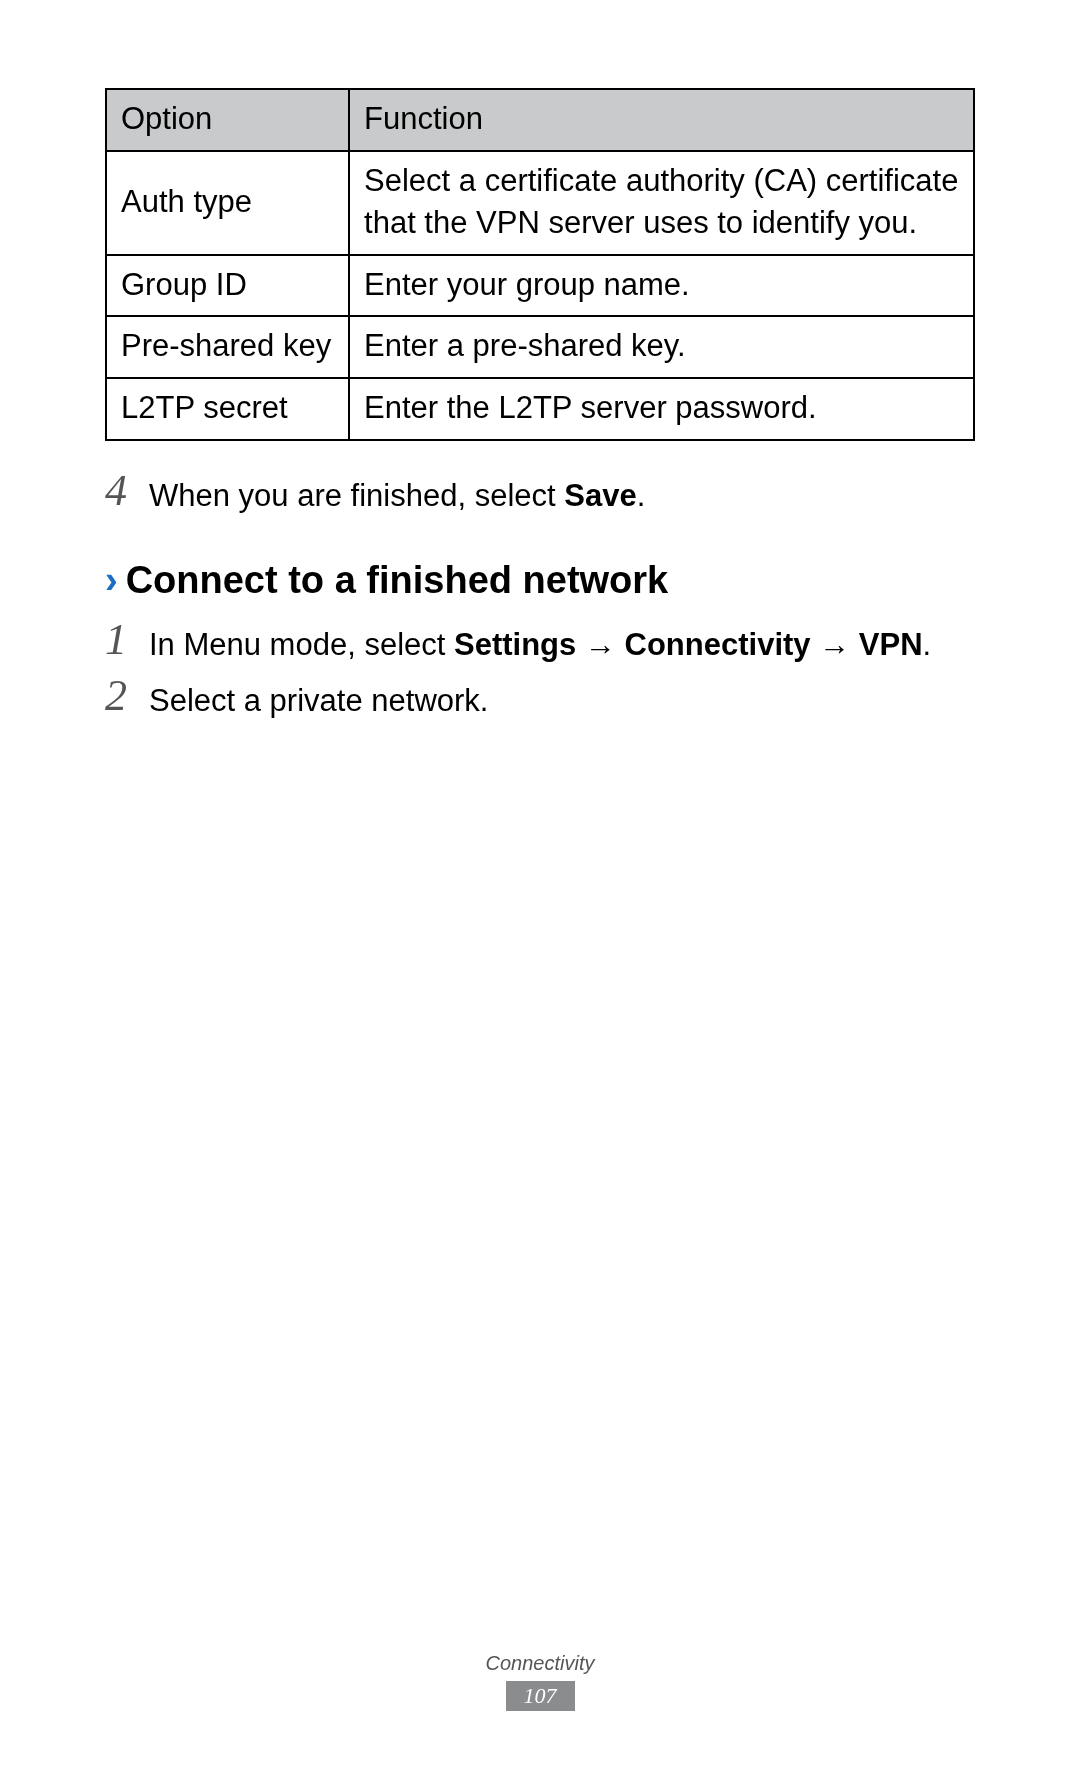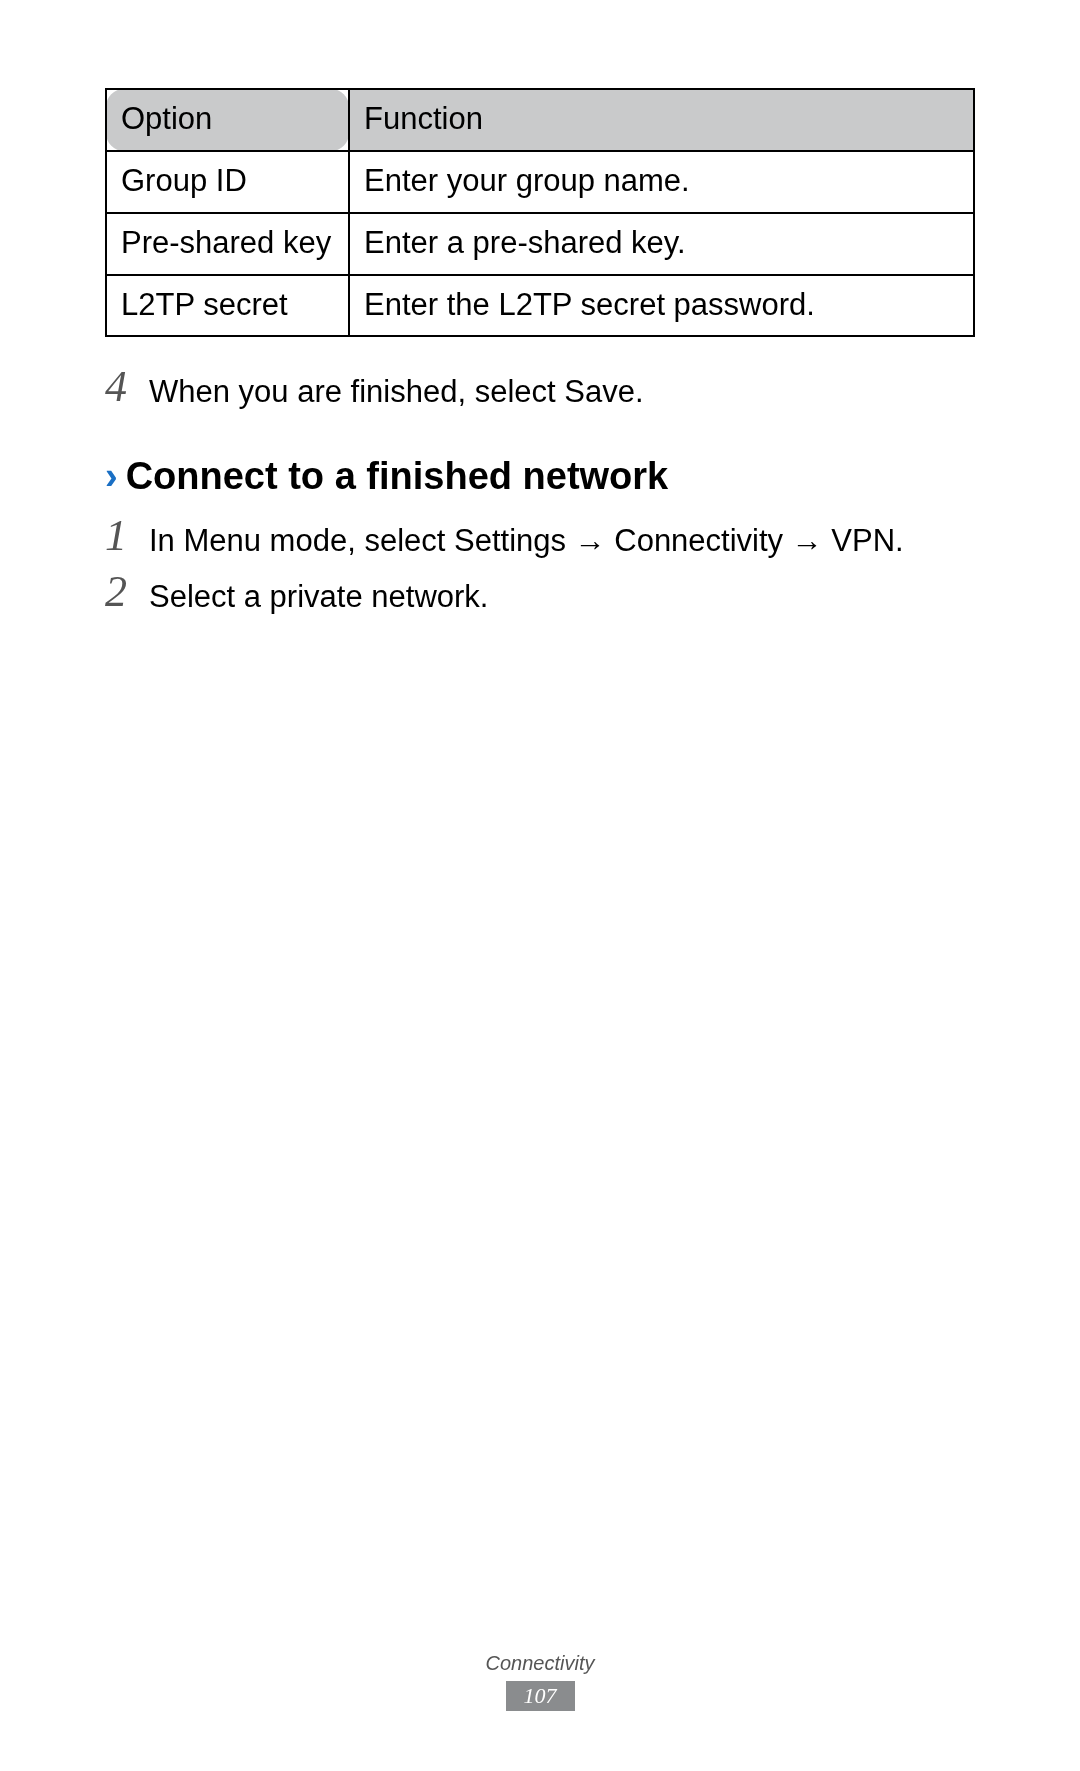--- a/index.html
+++ b/index.html
@@ -30,21 +30,20 @@
       text-align: left;
       vertical-align: middle;
       font-weight: 400;
     }
     th {
       background: #c9cacb;
       font-weight: 400;
     }
     th.col-option, td.col-option {
       width: 28%;
-      border-radius: 18px;
     }
     .step {
       display: flex;
       align-items: flex-start;
       margin-top: 30px;
       font-size: 31px;
       line-height: 1.35;
     }
     .step-num {
       font-family: Georgia, "Times New Roman", serif;
@@ -67,21 +66,21 @@
       font-size: 38px;
       font-weight: 700;
     }
     .chevron {
       color: #1a6fc4;
       font-weight: 700;
       margin-right: 8px;
       font-size: 38px;
     }
     .bold {
-      font-weight: 400;
+      font-weight: 700;
       margin-top: 40px;
     }
     .footer {
       position: absolute;
       bottom: 60px;
       width: 100%;
       text-align: center;
     }
     .footer-label {
       font-style: italic;
@@ -105,30 +104,34 @@
 <div class="content">
   <table>
     <thead>
       <tr>
         <th class="col-option">Option</th>
         <th>Function</th>
       </tr>
     </thead>
     <tbody>
       <tr>
+        <td class="col-option">Auth type</td>
+        <td>Select a certificate authority (CA) certificate that the VPN server uses to identify you.</td>
+      </tr>
+      <tr>
         <td class="col-option">Group ID</td>
         <td>Enter your group name.</td>
       </tr>
       <tr>
         <td class="col-option">Pre-shared key</td>
         <td>Enter a pre-shared key.</td>
       </tr>
       <tr>
         <td class="col-option">L2TP secret</td>
-        <td>Enter the L2TP secret password.</td>
+        <td>Enter the L2TP server password.</td>
       </tr>
     </tbody>
   </table>
 
   <div class="step">
     <div class="step-num">4</div>
     <div class="step-text">
       <span>When you are finished, select </span><span class="bold">Save</span><span>.</span>
     </div>
   </div>

